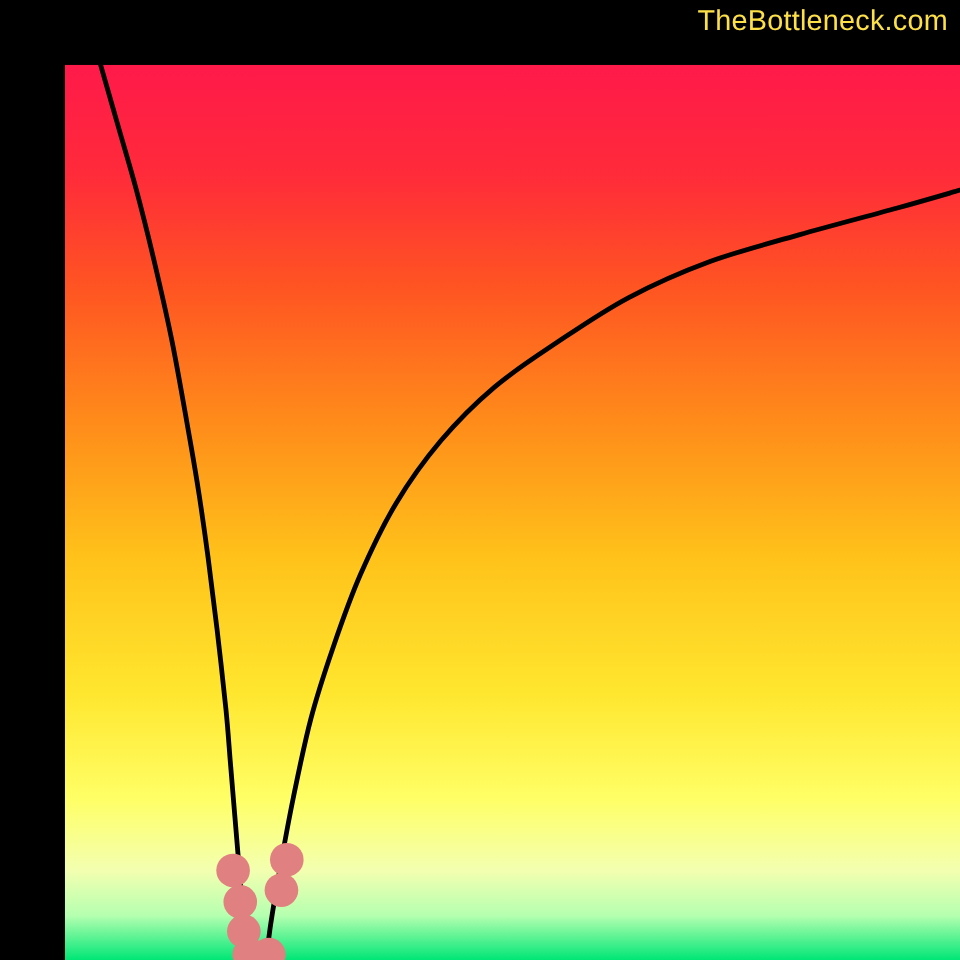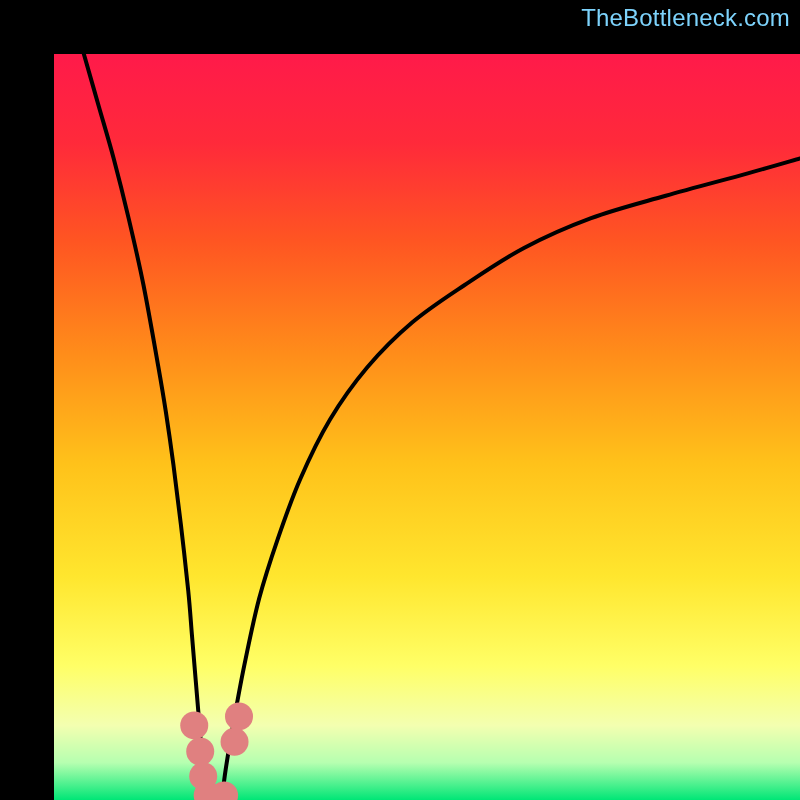--- a/index.html
+++ b/index.html
@@ -27,21 +27,21 @@
     width: 746px;
     height: 746px;
   }
   svg {
     display: block;
   }
   .watermark {
     position: absolute;
     top: 4px;
     right: 10px;
-    color: #7dd3fc;
+    color: #fde047;
     font-size: 24px;
     font-weight: 400;
     letter-spacing: 0.2px;
     user-select: none;
   }
 </style>
 </head>
 <body>
 
 <div class="frame">

